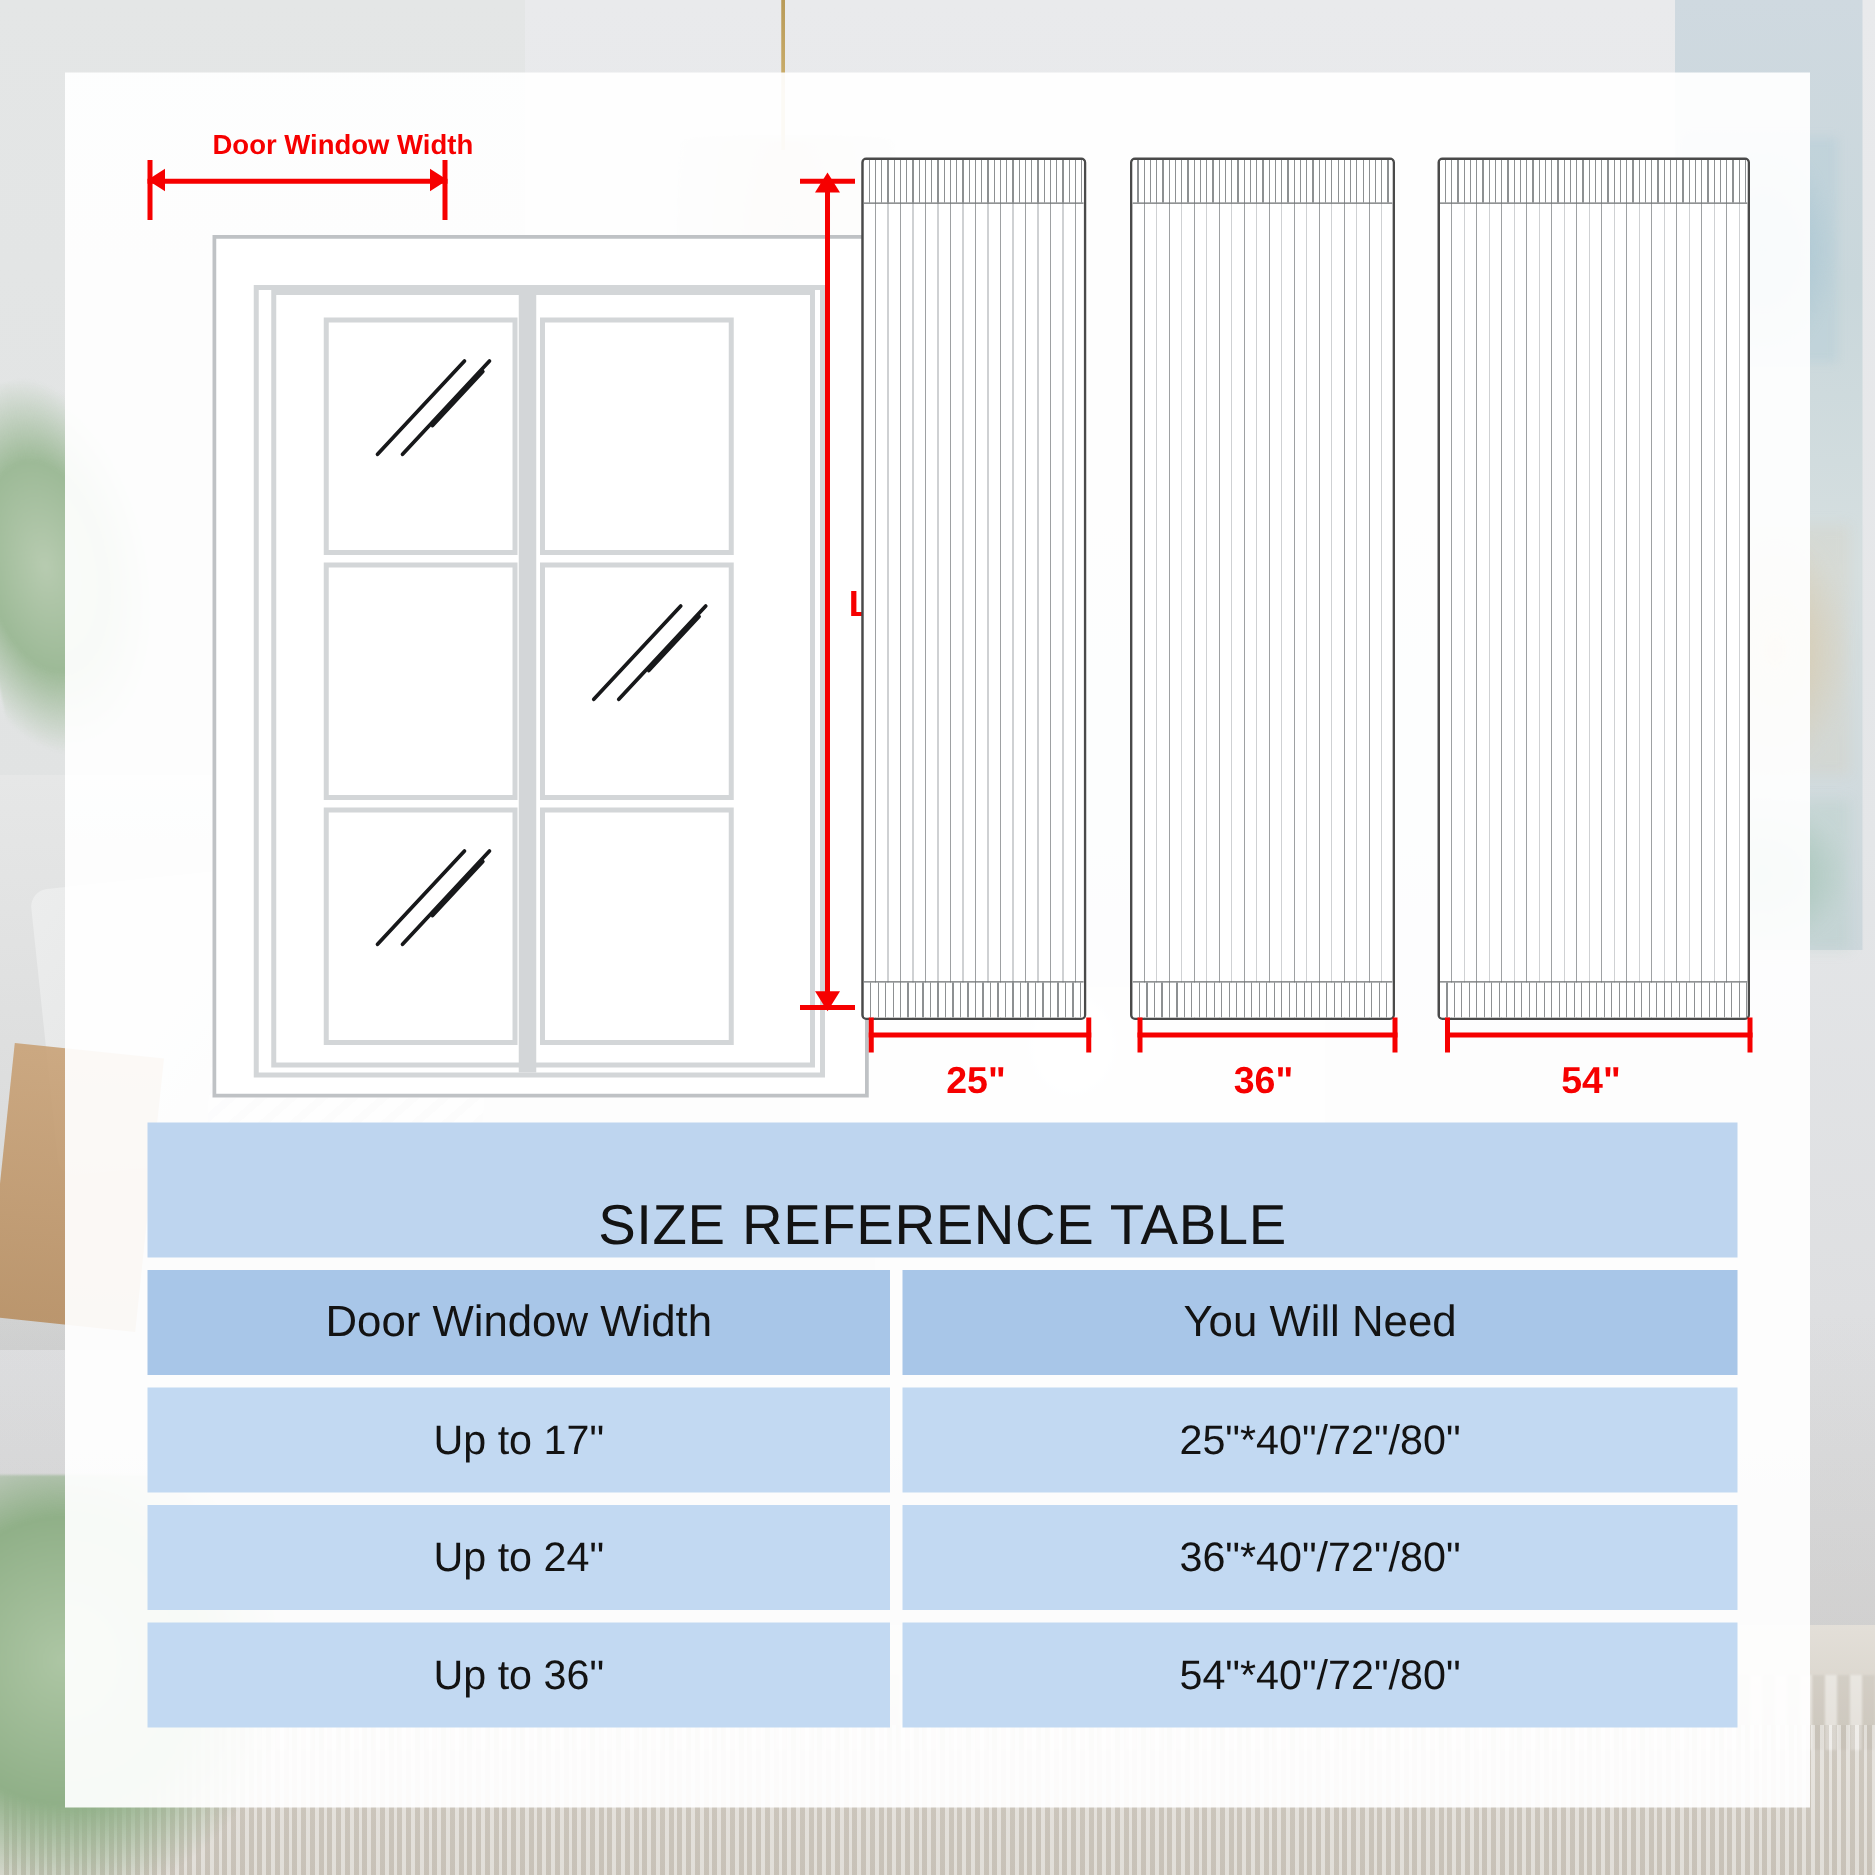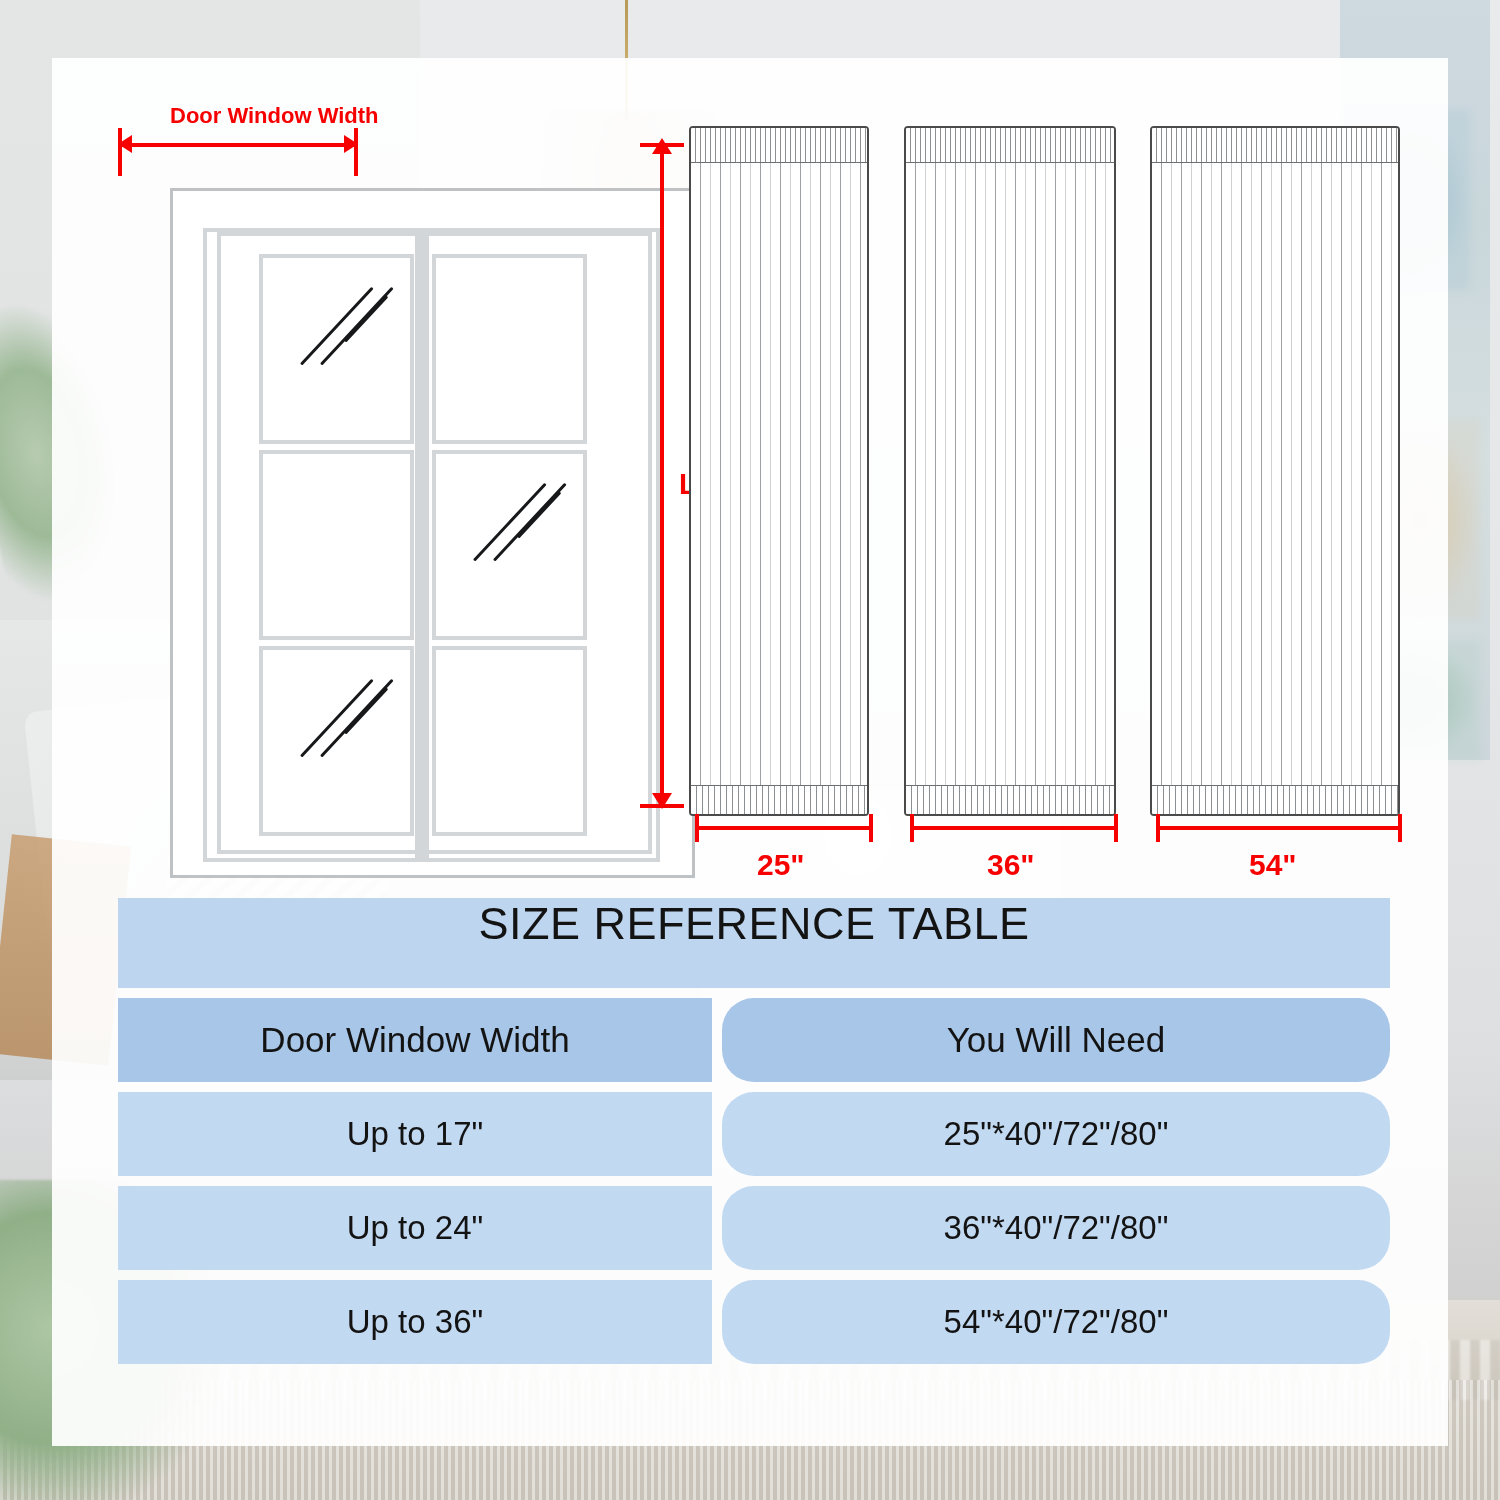--- a/index.html
+++ b/index.html
@@ -211,24 +211,24 @@
   }
 
   
   .table-wrap {
     position: absolute;
     left: 118px;
     top: 898px;
     width: 1272px;
   }
   .tbl-title-row {
-    height: 90px;
+    height: 108px;
     background: #bed5ef;
     display: flex;
-    align-items: flex-start;
+    align-items: flex-end;
     justify-content: center;
   }
   .tbl-title {
     font-size: 45px;
     letter-spacing: 0.5px;
     color: #131313;
     font-weight: normal;
   }
   .tbl-row {
     display: flex;
@@ -237,21 +237,21 @@
   }
   .tbl-cell {
     height: 84px;
     display: flex;
     align-items: center;
     justify-content: center;
     font-size: 33px;
     color: #131313;
   }
   .tbl-cell.left { width: 594px; background: #a8c6e8; }
-  .tbl-cell.right { width: 668px; background: #a8c6e8; border-radius: 32px; }
+  .tbl-cell.right { width: 668px; background: #a8c6e8; }
   .tbl-row.header .tbl-cell { background: #a8c6e8; font-size: 35px; }
   .tbl-row.body .tbl-cell { background: #c2d9f2; }
 </style>
 </head>
 <body>
 
 <div id="root">
 
   <div class="bg">
     <div class="bg-wall-left"></div>

